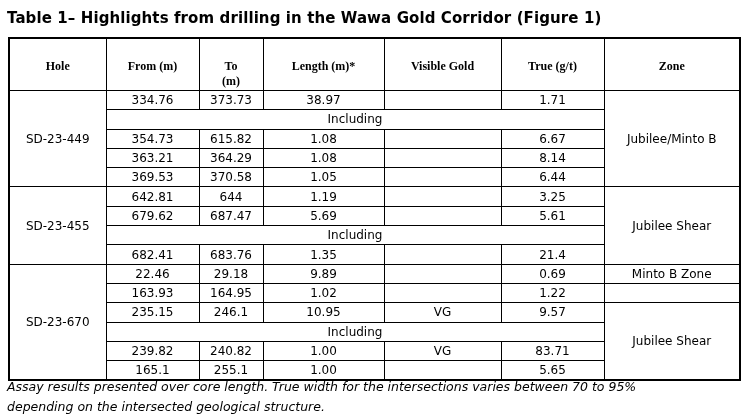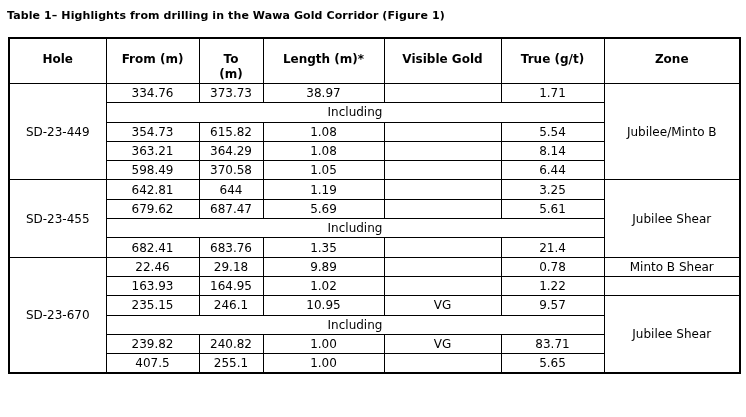--- a/index.html
+++ b/index.html
@@ -9,21 +9,21 @@
     height: 417px;
     position: relative;
     font-family: "DejaVu Sans", "Liberation Sans", sans-serif;
     color: #000000;
     overflow: hidden;
   }
   .title {
     position: absolute;
     left: 7px;
     top: 9px;
-    font-size: 11px;
+    font-size: 15px;
     font-weight: bold;
     letter-spacing: 0.1px;
     white-space: nowrap;
   }
   table.drill {
     position: absolute;
     left: 8px;
     top: 37px;
     width: 731px;
     border-collapse: collapse;
@@ -34,23 +34,24 @@
     border: 1px solid #000000;
     font-size: 12px;
     text-align: center;
     padding: 1px 2px;
     overflow: hidden;
   }
   table.drill thead th {
     font-weight: bold;
     height: 34px;
     vertical-align: top;
-    padding-top: 13px;
+    padding-top: 20px;
     white-space: pre-line;
     line-height: 15px;
+    font-family: Liberation Serif, serif;
   }
   table.drill tbody td {
     height: 19.3px;
     font-weight: normal;
     vertical-align: middle;
     line-height: 14px;
   }
   .footnote {
     position: absolute;
     left: 7px;
@@ -99,31 +100,31 @@
       <td rowspan="5">Jubilee/Minto B</td>
     </tr>
     <tr>
       <td colspan="5">Including</td>
     </tr>
     <tr>
       <td>354.73</td>
       <td>615.82</td>
       <td>1.08</td>
       <td></td>
-      <td>5.54</td>
+      <td>6.67</td>
     </tr>
     <tr>
       <td>363.21</td>
       <td>364.29</td>
       <td>1.08</td>
       <td></td>
       <td>8.14</td>
     </tr>
     <tr>
-      <td>598.49</td>
+      <td>369.53</td>
       <td>370.58</td>
       <td>1.05</td>
       <td></td>
       <td>6.44</td>
     </tr>
     <tr>
       <td rowspan="4">SD-23-455</td>
       <td>642.81</td>
       <td>644</td>
       <td>1.19</td>
@@ -147,22 +148,22 @@
       <td>1.35</td>
       <td></td>
       <td>21.4</td>
     </tr>
     <tr>
       <td rowspan="6">SD-23-670</td>
       <td>22.46</td>
       <td>29.18</td>
       <td>9.89</td>
       <td></td>
-      <td>0.78</td>
-      <td>Minto B Shear</td>
+      <td>0.69</td>
+      <td>Minto B Zone</td>
     </tr>
     <tr>
       <td>163.93</td>
       <td>164.95</td>
       <td>1.02</td>
       <td></td>
       <td>1.22</td>
       <td></td>
     </tr>
     <tr>
@@ -177,23 +178,25 @@
       <td colspan="5">Including</td>
     </tr>
     <tr>
       <td>239.82</td>
       <td>240.82</td>
       <td>1.00</td>
       <td>VG</td>
       <td>83.71</td>
     </tr>
     <tr>
-      <td>407.5</td>
+      <td>165.1</td>
       <td>255.1</td>
       <td>1.00</td>
       <td></td>
       <td>5.65</td>
     </tr>
   </tbody>
 </table>
 
 <div class="footnote">
+  <div>Assay results presented over core length. True width for the intersections varies between 70 to 95%</div>
+  <div>depending on the intersected geological structure.</div>
 </div>
 
 </body></html>

